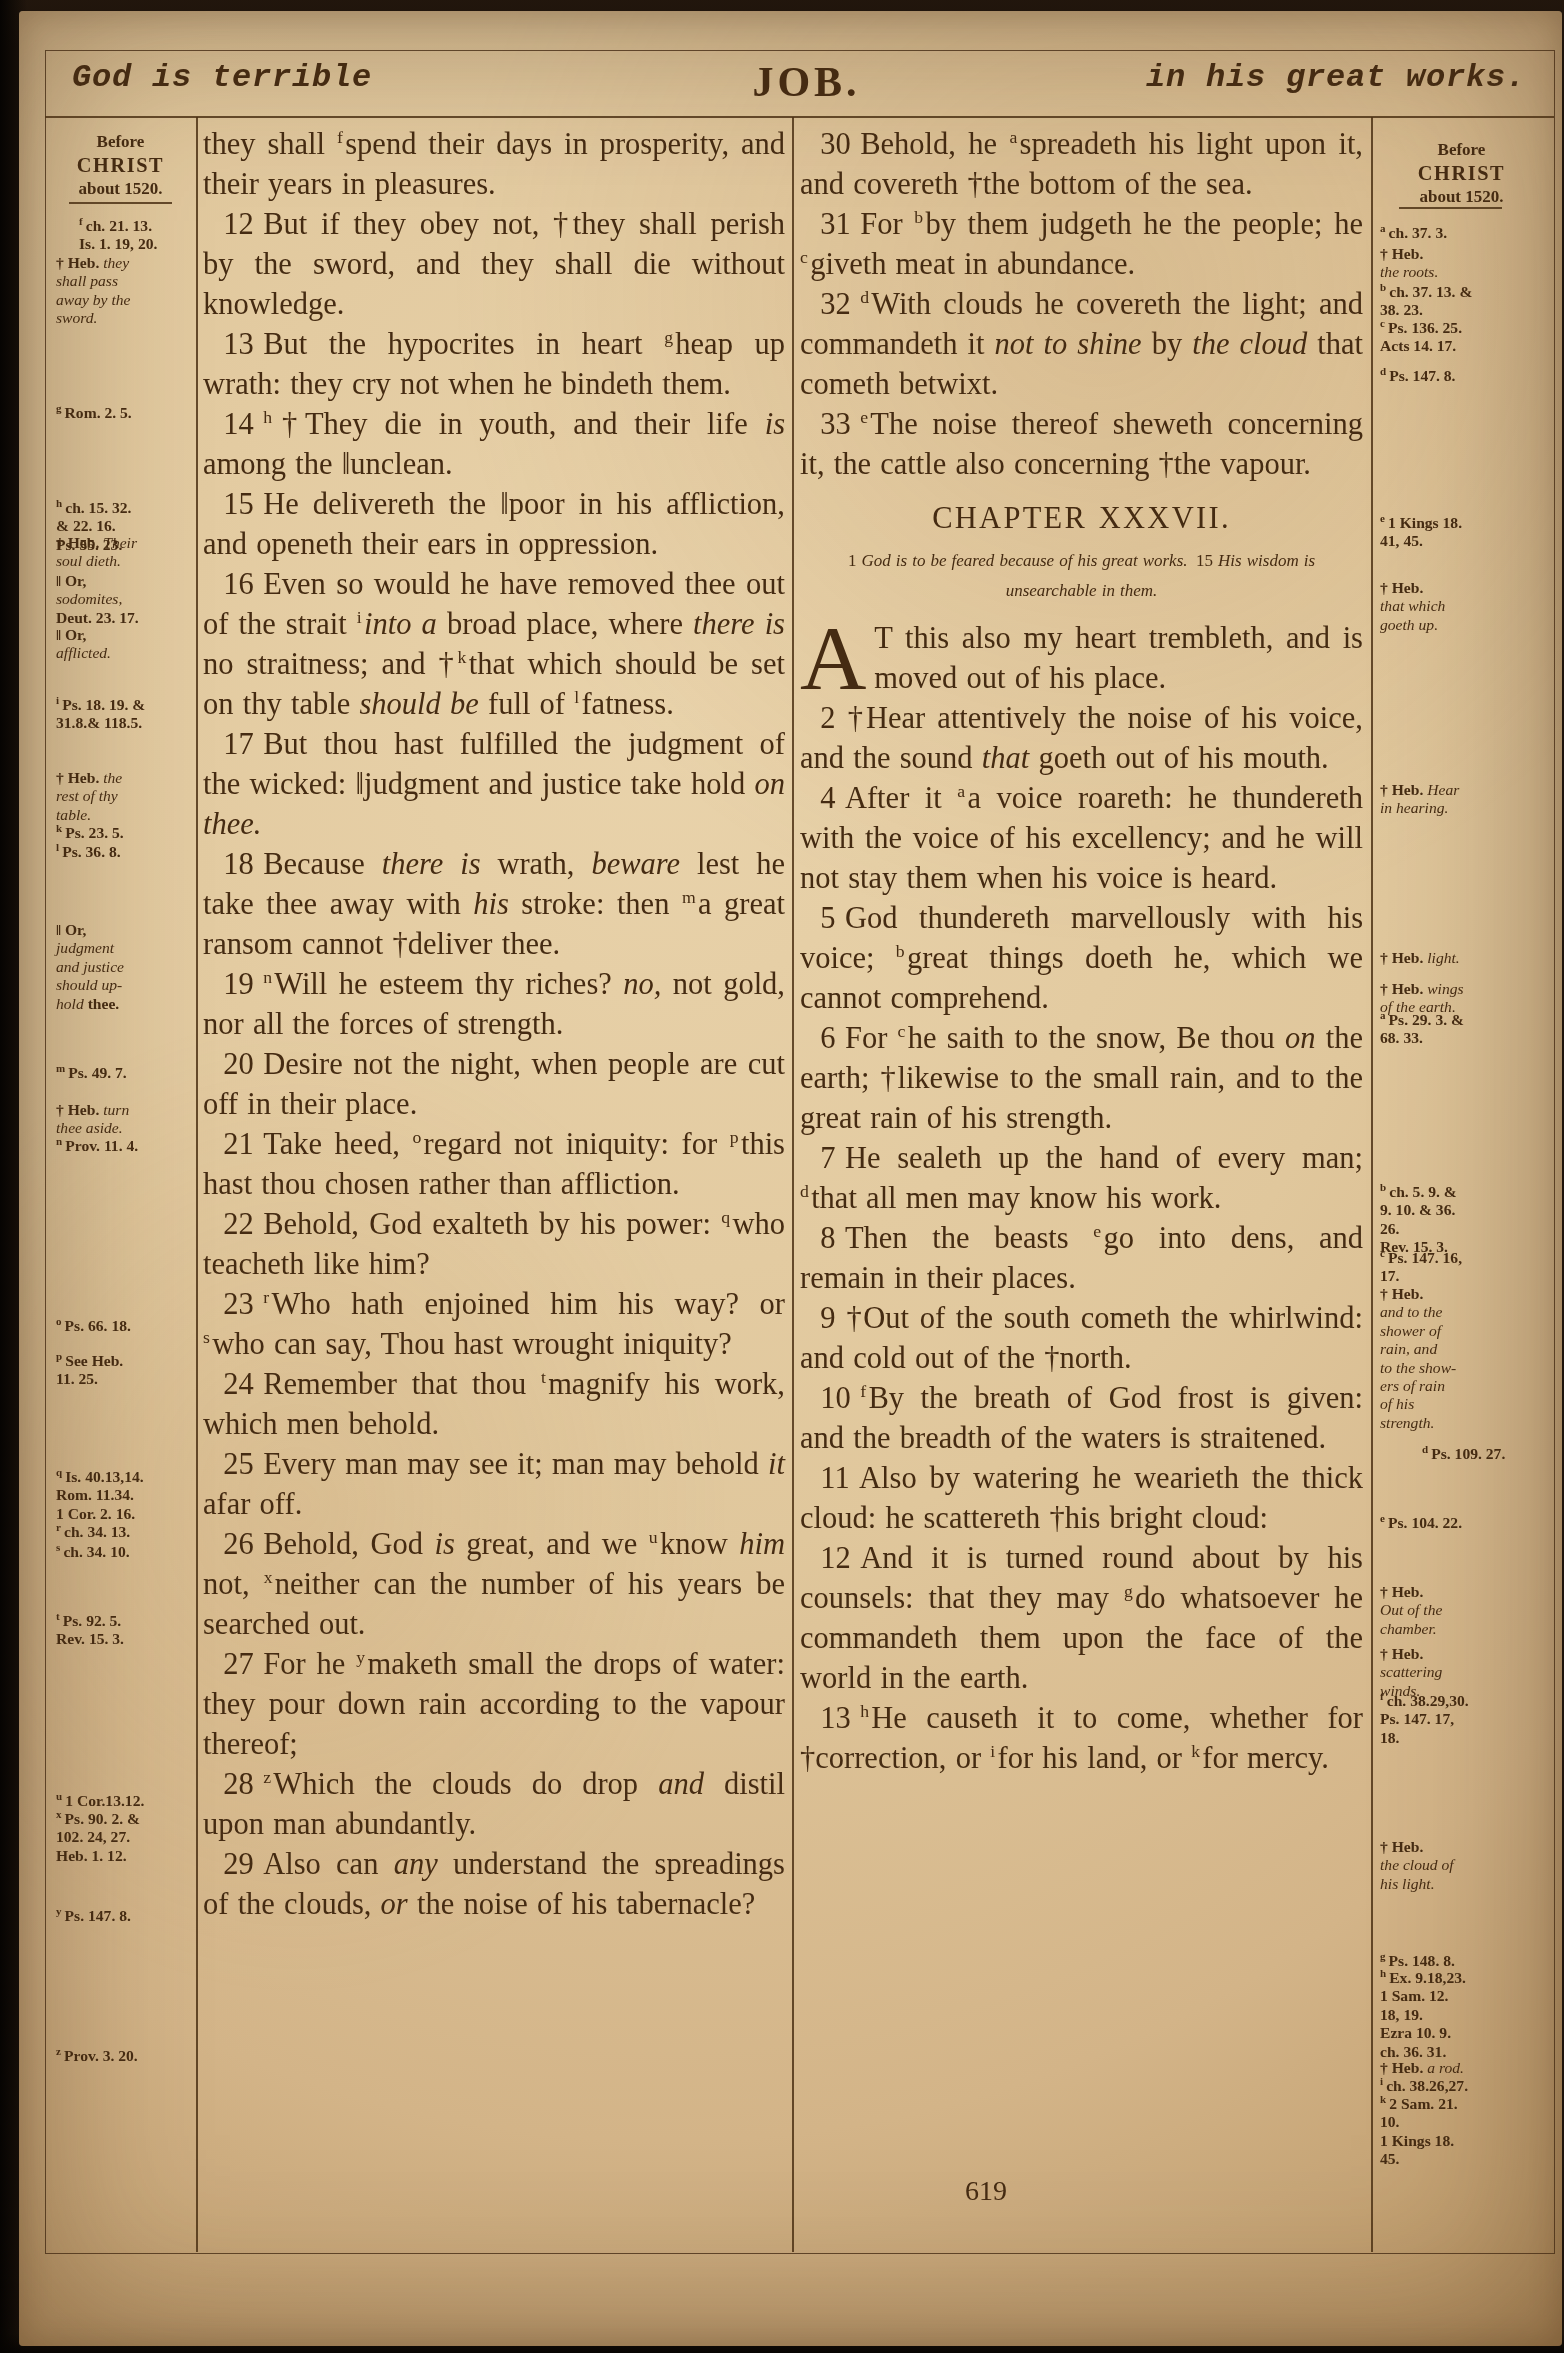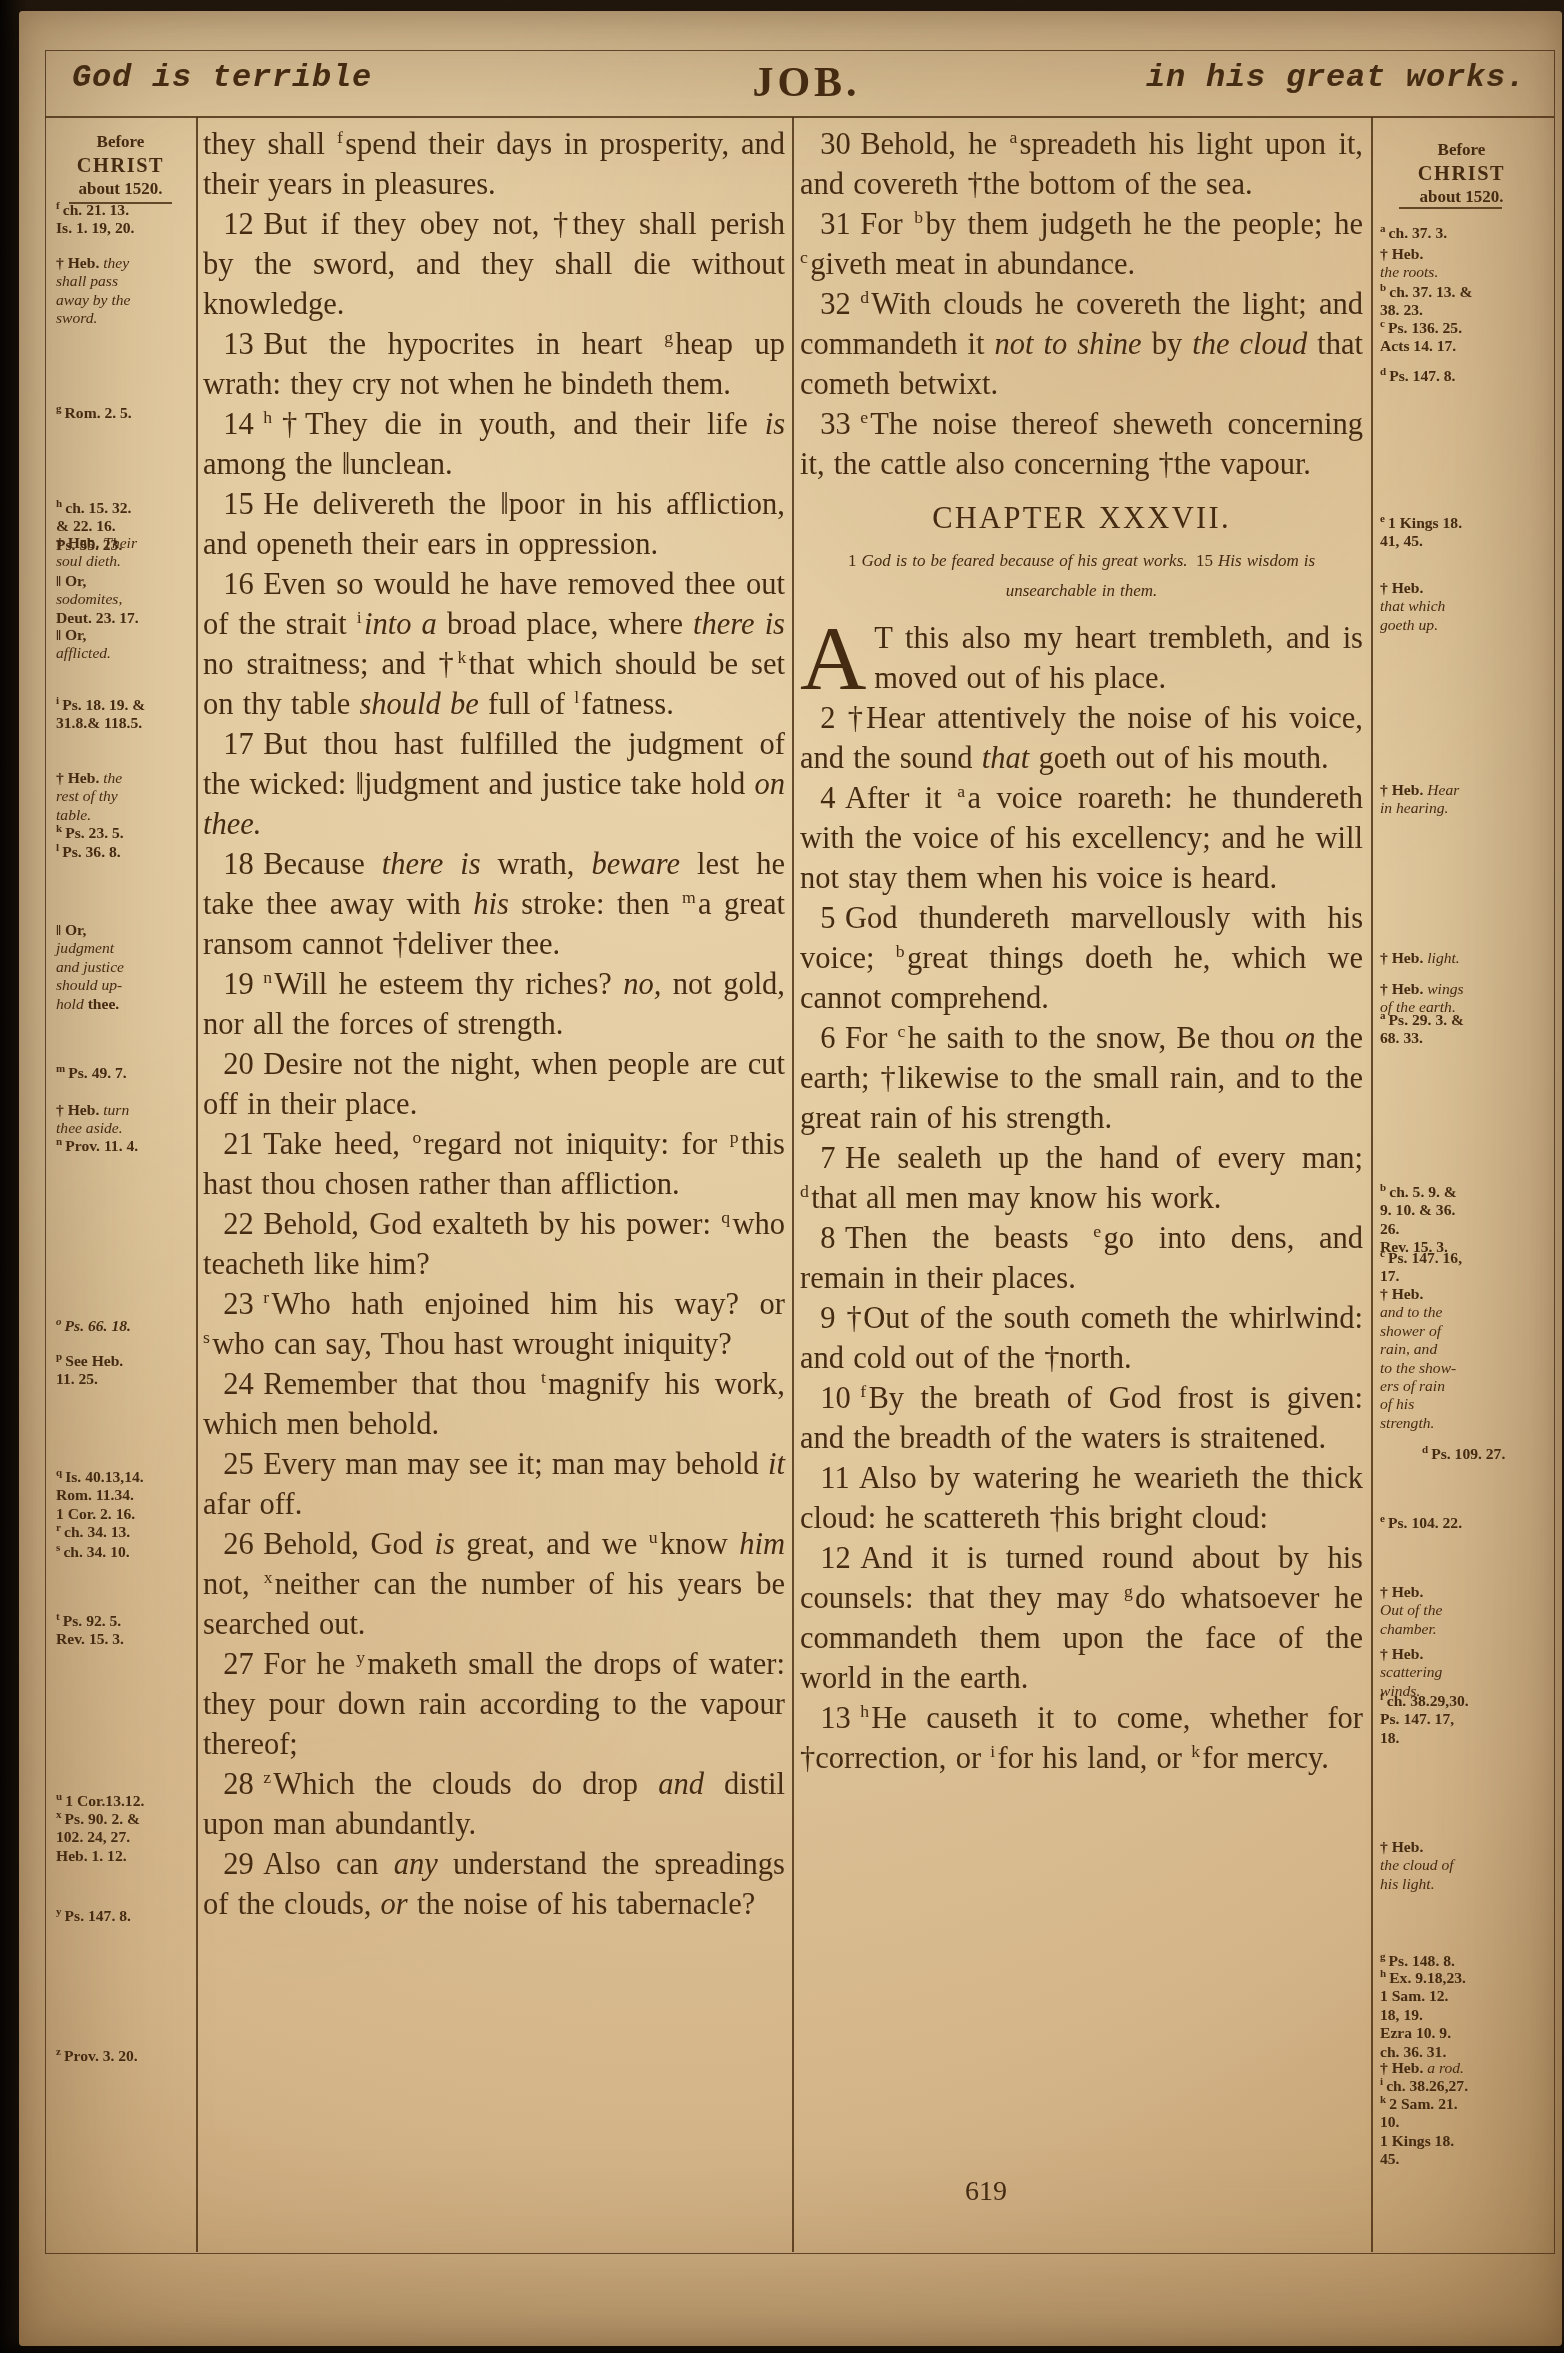--- a/index.html
+++ b/index.html
@@ -94,36 +94,36 @@
   <div class="rule mini-rule mr-left"></div>
 
   <div class="margin-head mh-right">
     <span class="mh1">Before</span>
     <span class="mh2">CHRIST</span>
     <span class="mh1">about 1520.</span>
   </div>
   <div class="rule mini-rule mr-right"></div>
 
   <div class="notes notes-left">
-      <div class="note" style="top: 84px;"><sup class="ref">f</sup>ch. 21. 13.<br>Is. 1. 19, 20.</div>
+      <div class="note" style="top: 100px; margin-left: 23px;"><sup class="ref">f</sup>ch. 21. 13.<br>Is. 1. 19, 20.</div>
       <div class="note" style="top: 137px;">† Heb. <em class="it">they</em><br><em class="it">shall pass</em><br><em class="it">away by the</em><br><em class="it">sword.</em></div>
       <div class="note" style="top: 287px;"><sup class="ref">g</sup>Rom. 2. 5.</div>
       <div class="note" style="top: 382px;"><sup class="ref">h</sup>ch. 15. 32.<br>&amp; 22. 16.<br>Ps. 55. 23.</div>
       <div class="note" style="top: 417px;">† Heb. <em class="it">Their</em><br><em class="it">soul dieth.</em></div>
       <div class="note" style="top: 455px;">‖ Or,<br><em class="it">sodomites,</em><br>Deut. 23. 17.</div>
       <div class="note" style="top: 509px;">‖ Or,<br><em class="it">afflicted.</em></div>
       <div class="note" style="top: 579px;"><sup class="ref">i</sup>Ps. 18. 19. &amp;<br>31.8.&amp; 118.5.</div>
       <div class="note" style="top: 652px;">† Heb. <em class="it">the</em><br><em class="it">rest of thy</em><br><em class="it">table.</em></div>
       <div class="note" style="top: 707px;"><sup class="ref">k</sup>Ps. 23. 5.</div>
       <div class="note" style="top: 726px;"><sup class="ref">l</sup>Ps. 36. 8.</div>
       <div class="note" style="top: 804px;">‖ Or,<br><em class="it">judgment</em><br><em class="it">and justice</em><br><em class="it">should up-</em><br><em class="it">hold </em>thee.</div>
       <div class="note" style="top: 947px;"><sup class="ref">m</sup>Ps. 49. 7.</div>
       <div class="note" style="top: 984px;">† Heb. <em class="it">turn</em><br><em class="it">thee aside.</em></div>
       <div class="note" style="top: 1020px;"><sup class="ref">n</sup>Prov. 11. 4.</div>
-      <div class="note" style="top: 1200px; font-style: italic;"><sup class="ref">o</sup>Ps. 66. 18.</div>
+      <div class="note" style="top: 1200px;"><sup class="ref">o</sup>Ps. 66. 18.</div>
       <div class="note" style="top: 1235px;"><sup class="ref">p</sup>See Heb.<br>11. 25.</div>
       <div class="note" style="top: 1351px;"><sup class="ref">q</sup>Is. 40.13,14.<br>Rom. 11.34.<br>1 Cor. 2. 16.</div>
       <div class="note" style="top: 1406px;"><sup class="ref">r</sup>ch. 34. 13.</div>
       <div class="note" style="top: 1426px;"><sup class="ref">s</sup>ch. 34. 10.</div>
       <div class="note" style="top: 1495px;"><sup class="ref">t</sup>Ps. 92. 5.<br>Rev. 15. 3.</div>
       <div class="note" style="top: 1675px;"><sup class="ref">u</sup>1 Cor.13.12.</div>
       <div class="note" style="top: 1693px;"><sup class="ref">x</sup>Ps. 90. 2. &amp;<br>102. 24, 27.<br>Heb. 1. 12.</div>
       <div class="note" style="top: 1790px;"><sup class="ref">y</sup>Ps. 147. 8.</div>
       <div class="note" style="top: 1930px;"><sup class="ref">z</sup>Prov. 3. 20.</div>
     </div>

